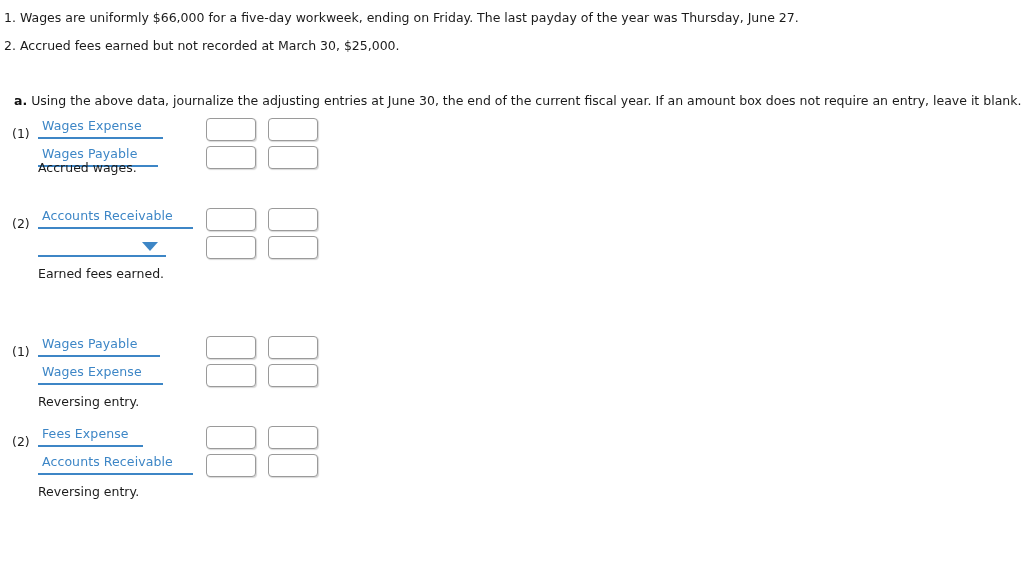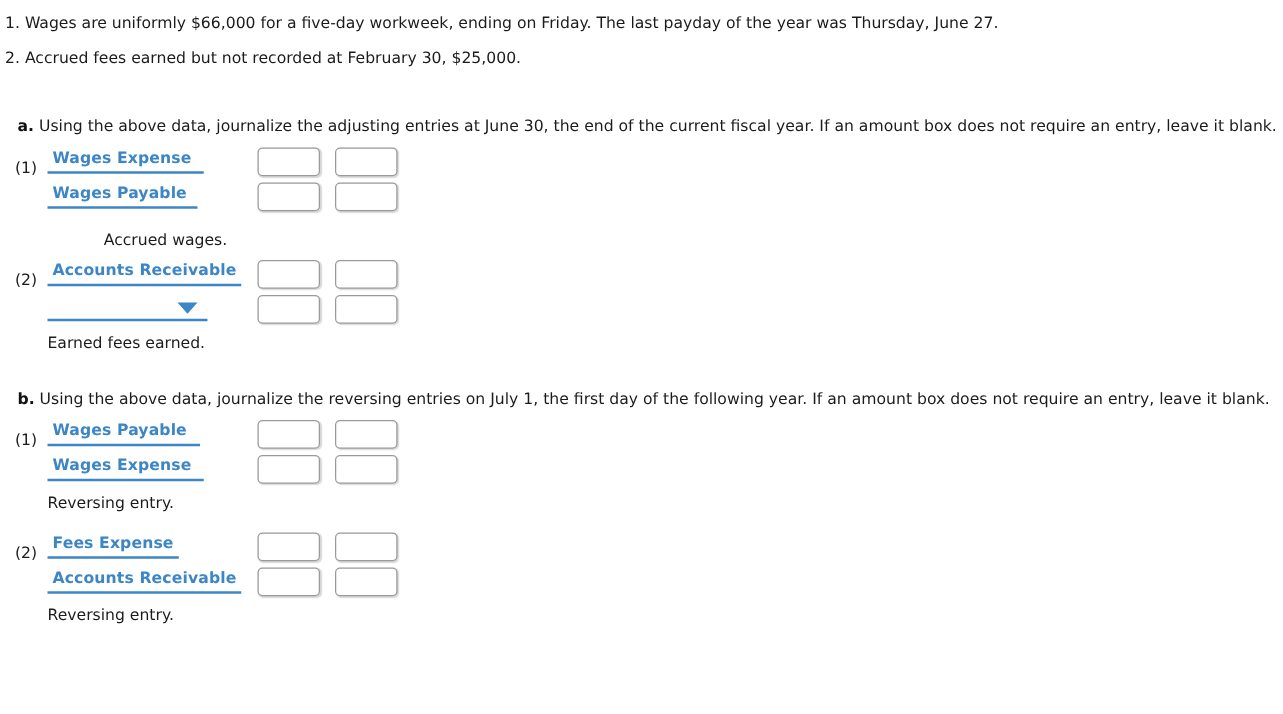--- a/index.html
+++ b/index.html
@@ -58,21 +58,21 @@
   .acct-field {
     position: absolute;
     left: 38px;
     height: 22px;
     border-bottom: 2px solid #3d86c6;
     box-sizing: border-box;
   }
   .acct-label {
     display: block;
     font-size: 12.5px;
-    font-weight: bold;
+    font-weight: normal;
     color: #3d86c6;
     line-height: 18px;
     white-space: nowrap;
     padding-left: 4px;
     letter-spacing: 0.1px;
   }
   .acct-field.has-caret {
     position: absolute;
   }
   .caret {
@@ -110,21 +110,21 @@
 
 <div class="page">
 
   <div>
     <div class="given-item" style="position:absolute; left:4px; top:10px;">
       <span>1.</span>
       <span>Wages are uniformly $66,000 for a five-day workweek, ending on Friday. The last payday of the year was Thursday, June 27.</span>
     </div>
     <div class="given-item" style="position:absolute; left:4px; top:38px;">
       <span>2.</span>
-      <span>Accrued fees earned but not recorded at February 30, $25,000.</span>
+      <span>Accrued fees earned but not recorded at March 30, $25,000.</span>
     </div>
   </div>
 
   <div class="requirement" style="position:absolute; left:0px; top:93px;">
     <span class="part-letter">a.</span>
     <span>Using the above data, journalize the adjusting entries at June 30, the end of the current fiscal year. If an amount box does not require an entry, leave it blank.</span>
   </div>
 
   <div class="journal-entry">
     <span class="entry-marker" style="top:126px;">(1)</span>
@@ -134,21 +134,21 @@
     </div>
     <div class="amount-box" style="left:206px; top:118px;"></div>
     <div class="amount-box" style="left:268px; top:118px;"></div>
 
     <div class="acct-field" style="top:145px; width:120px;">
       <span class="acct-label">Wages Payable</span>
     </div>
     <div class="amount-box" style="left:206px; top:146px;"></div>
     <div class="amount-box" style="left:268px; top:146px;"></div>
 
-    <span class="memo" style="top:184px;margin-left:45px;">Accrued wages.</span>
+    <span class="memo" style="top:160px;">Accrued wages.</span>
   </div>
 
   <div class="journal-entry">
     <span class="entry-marker" style="top:216px;">(2)</span>
 
     <div class="acct-field" style="top:207px; width:155px;">
       <span class="acct-label">Accounts Receivable</span>
     </div>
     <div class="amount-box" style="left:206px; top:208px;"></div>
     <div class="amount-box" style="left:268px; top:208px;"></div>
@@ -156,24 +156,20 @@
     <div class="acct-field has-caret" style="top:235px; width:128px;">
       <span class="acct-label"></span>
       <span class="caret"></span>
     </div>
     <div class="amount-box" style="left:206px; top:236px;"></div>
     <div class="amount-box" style="left:268px; top:236px;"></div>
 
     <span class="memo" style="top:266px;">Earned fees earned.</span>
   </div>
 
-  <div class="requirement" style="position:absolute; left:0px; top:311px;">
-    <span class="part-letter">b.</span>
-    <span>Using the above data, journalize the reversing entries on July 1, the first day of the following year. If an amount box does not require an entry, leave it blank.</span>
-  </div>
 
   <div class="journal-entry">
     <span class="entry-marker" style="top:344px;">(1)</span>
 
     <div class="acct-field" style="top:335px; width:122px;">
       <span class="acct-label">Wages Payable</span>
     </div>
     <div class="amount-box" style="left:206px; top:336px;"></div>
     <div class="amount-box" style="left:268px; top:336px;"></div>
 

